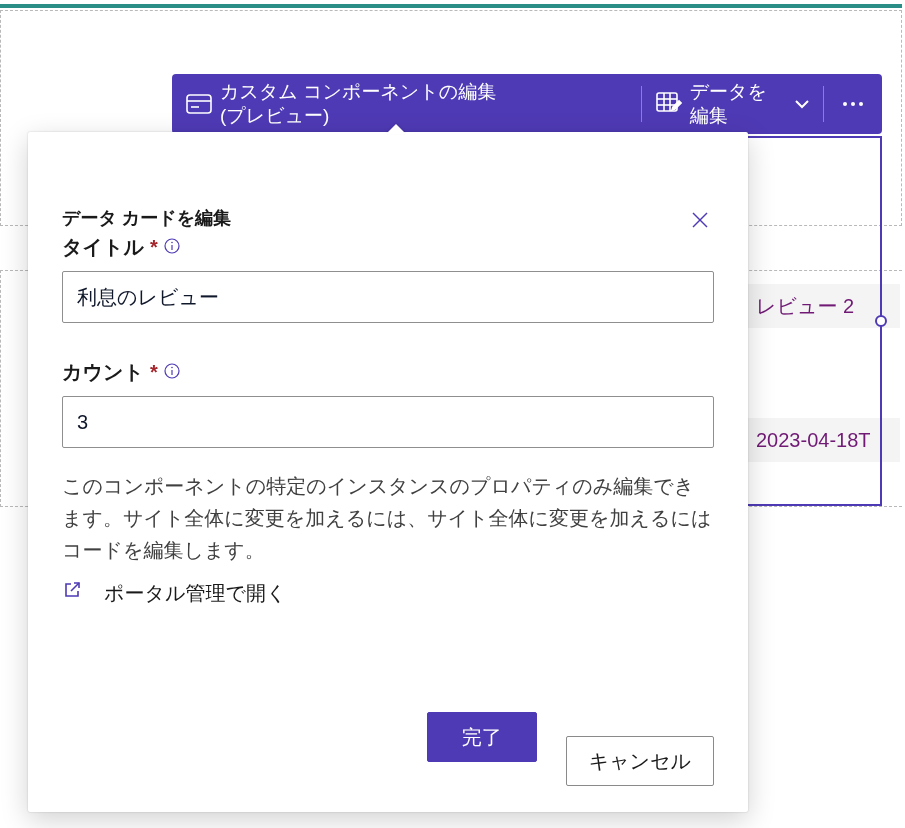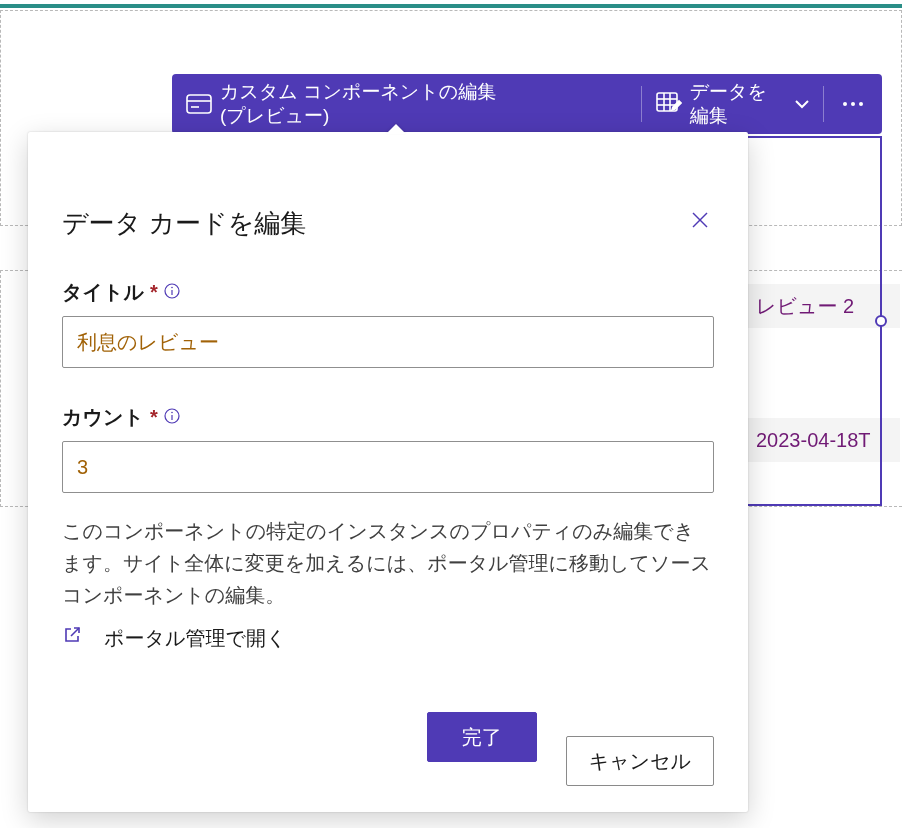--- a/index.html
+++ b/index.html
@@ -110,52 +110,52 @@
     display: flex;
     flex-direction: column;
   }
   .dlg-header {
     display: flex;
     justify-content: space-between;
     align-items: flex-start;
     margin-top: 44px;
   }
   .dlg-title {
-    font-size: 26px;
-    font-weight: 400;
+    font-size: 18px;
+    font-weight: 700;
     color: var(--text);
   }
   .close-x {
     width: 28px; height: 28px;
     display: flex; align-items: center; justify-content: center;
     cursor: pointer;
     color: var(--purple);
   }
-  .field { margin-top: 38px; }
+  .field { }
   .field + .field { margin-top: 36px; }
   .field-label {
     font-size: 20px;
     font-weight: 600;
     color: var(--text);
     display: flex;
     align-items: center;
     gap: 6px;
   }
   .req { color: #a4262c; }
   .info-ico { color: var(--purple); }
   .field-input {
     margin-top: 10px;
     width: 100%;
     height: 52px;
     border: 1px solid var(--border);
     border-radius: 2px;
     font-size: 20px;
     padding: 0 14px;
     font-family: inherit;
-    color: #a16207;
+    color: #0f172a;
   }
 
   .help-text {
     margin-top: 22px;
     font-size: 20px;
     line-height: 32px;
     color: var(--muted);
   }
   .ext-link {
     margin-top: 14px;
@@ -320,21 +320,21 @@
         <svg width="16" height="16" viewBox="0 0 16 16" fill="none" stroke="currentColor" stroke-width="1.2">
           <circle cx="8" cy="8" r="7"></circle>
             <line x1="8" y1="7" x2="8" y2="12"></line>
             <circle cx="8" cy="4.5" r="0.8" fill="currentColor" stroke="none"></circle>
         </svg>
       </span>
     </div>
     <input class="field-input" type="text" value="3" style="">
   </div>
 
-  <div class="help-text">このコンポーネントの特定のインスタンスのプロパティのみ編集できます。サイト全体に変更を加えるには、ポータル管理に移動してソース コンポーネントの編集。</div>
+  <div class="help-text">このコンポーネントの特定のインスタンスのプロパティのみ編集できます。サイト全体に変更を加えるには、サイト全体に変更を加えるには コードを編集します。</div>
 
   <div class="ext-link">
     <span class="ico">
       <svg width="20" height="20" viewBox="0 0 20 20" fill="none" stroke="currentColor" stroke-width="1.6">
         <path d="M9 4 H4 v12 h12 v-5"></path>
         <path d="M12 3 h5 v5"></path>
         <line x1="17" y1="3" x2="9" y2="11"></line>
       </svg>
     </span>
     <span class="lbl">ポータル管理で開く</span>

